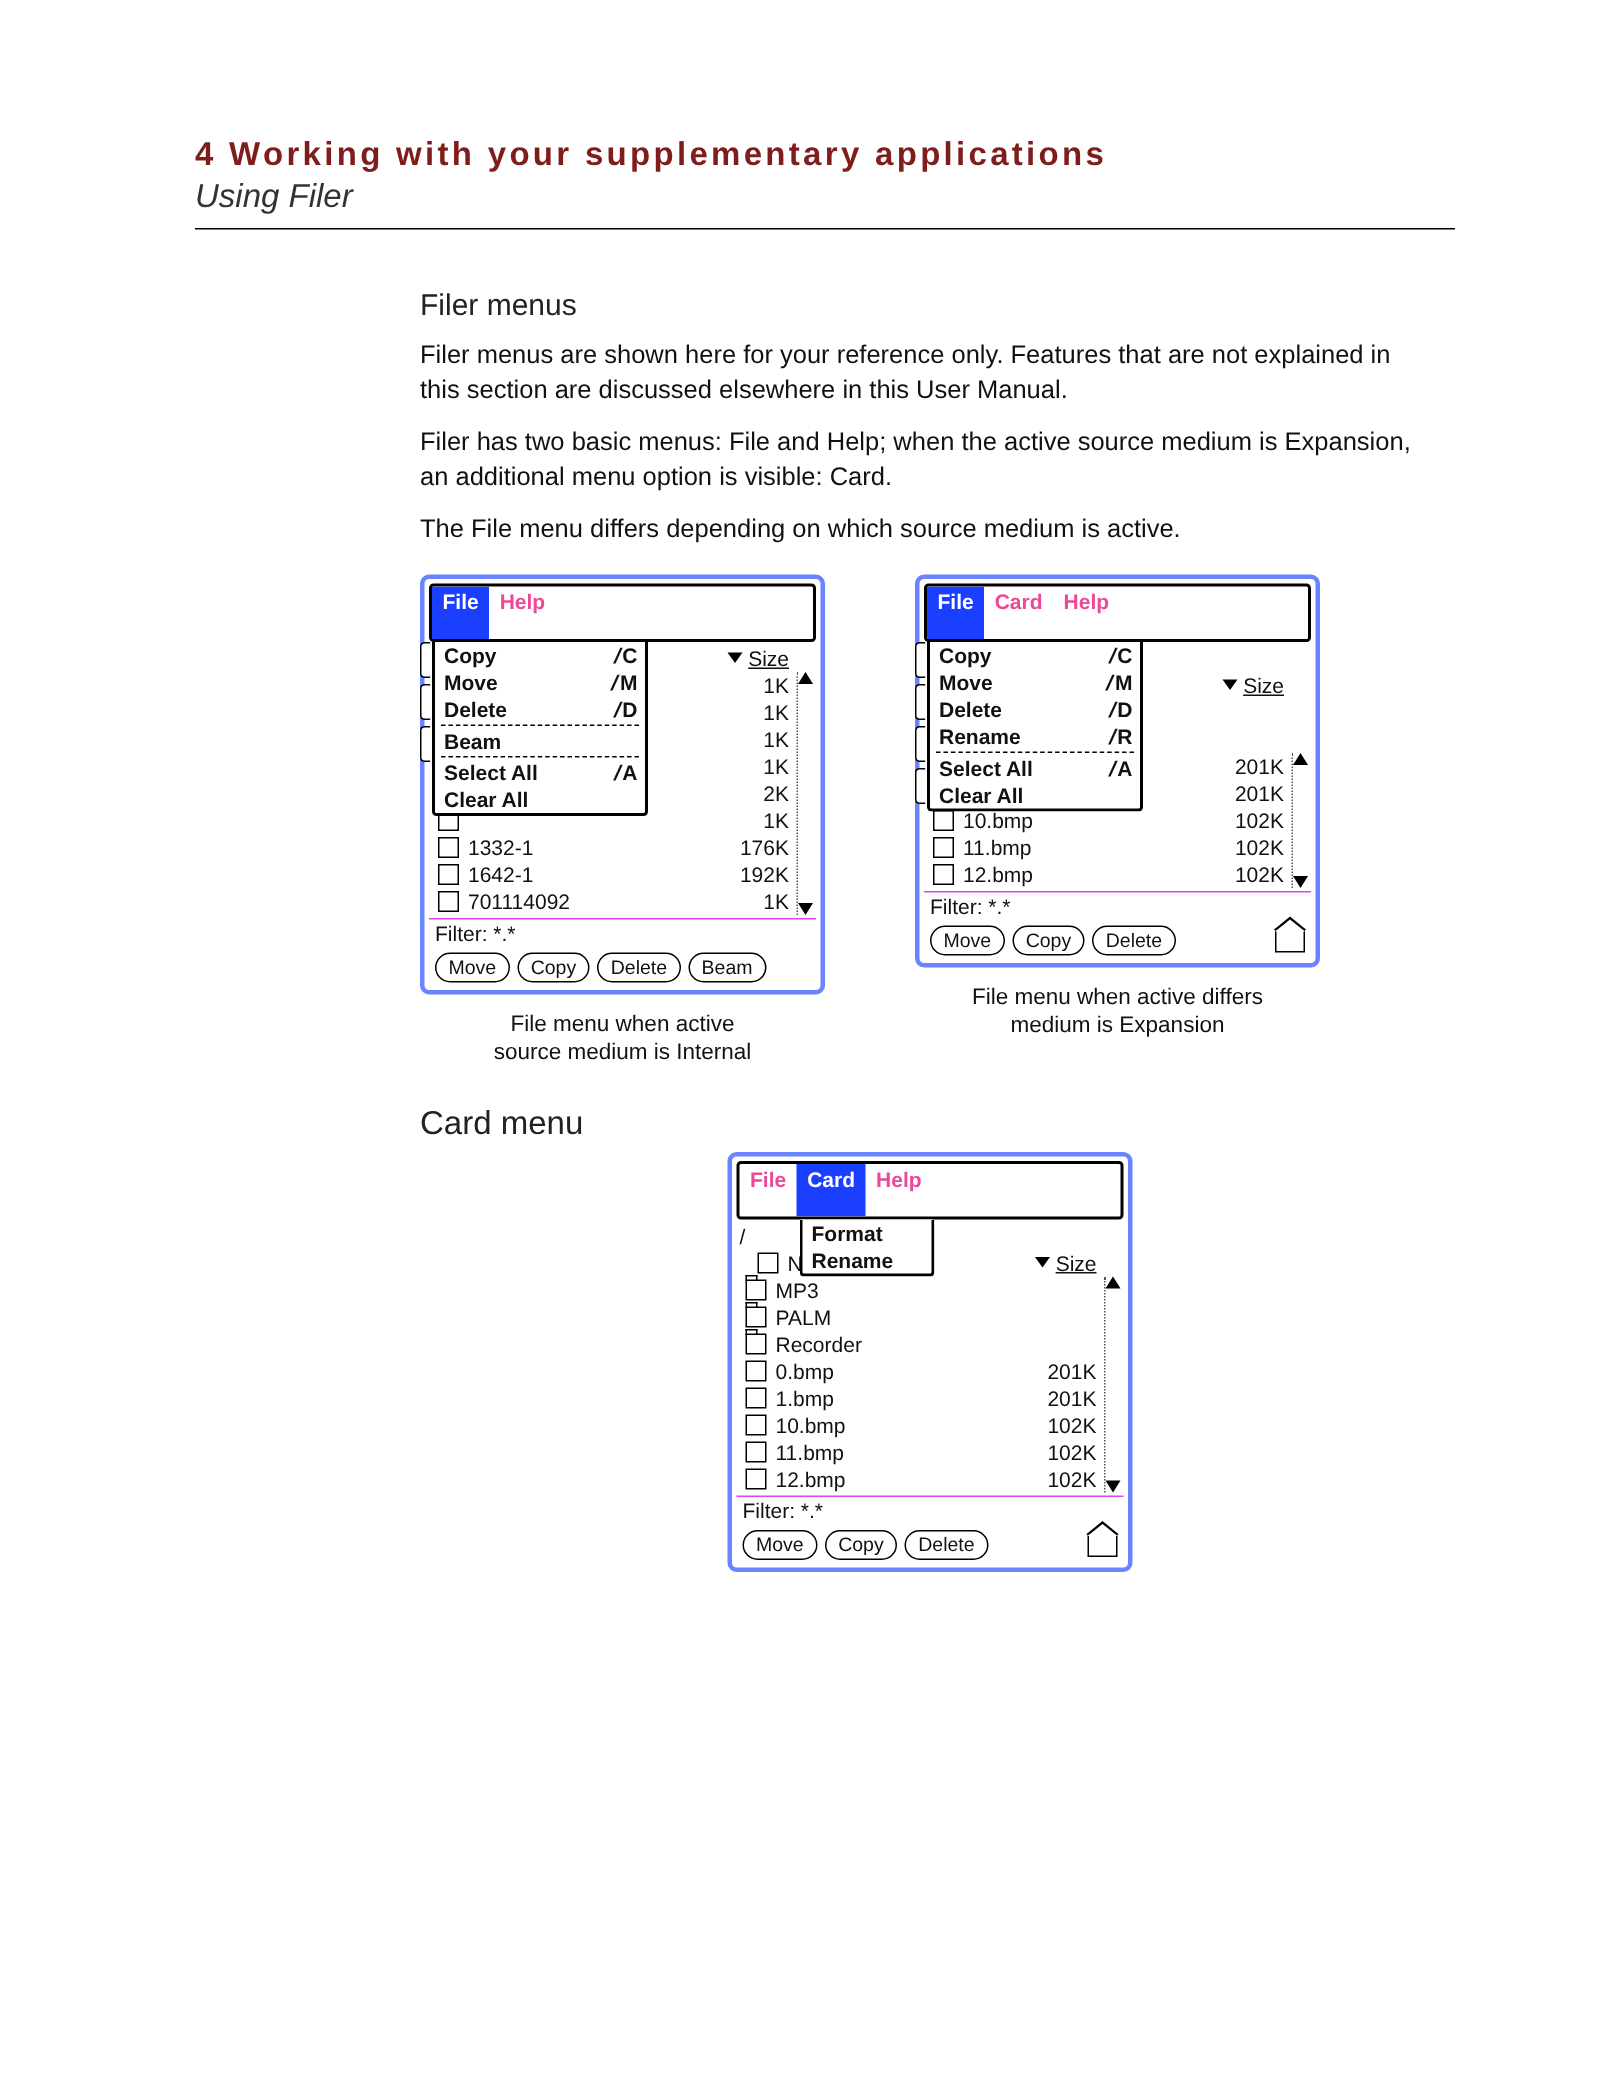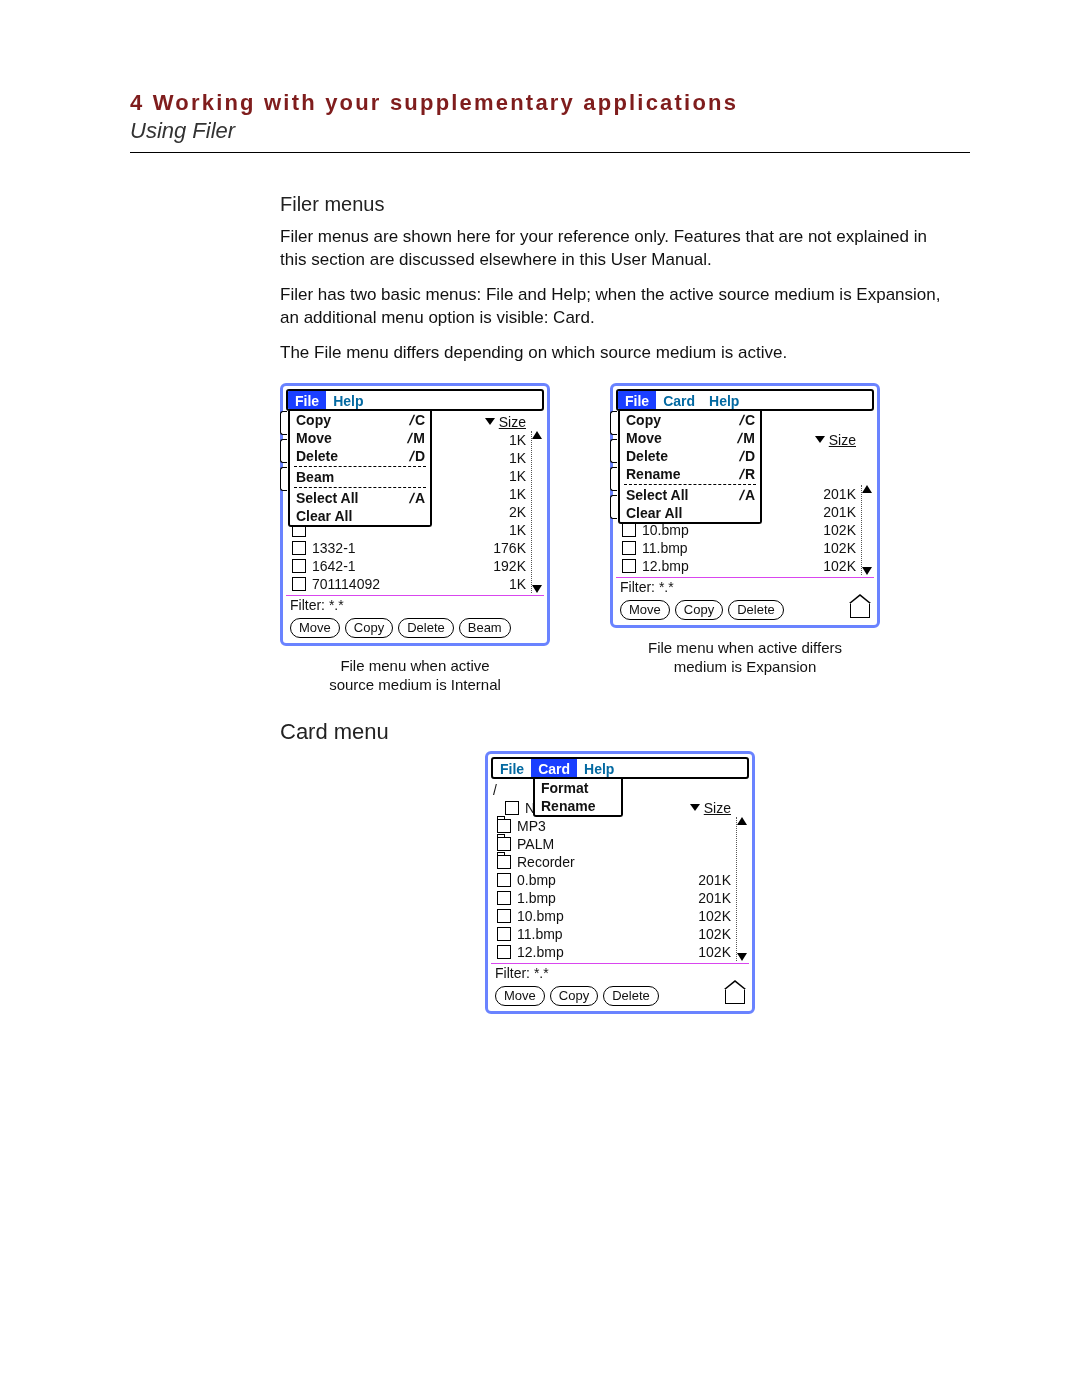--- a/index.html
+++ b/index.html
@@ -84,31 +84,31 @@
     box-sizing: border-box;
     padding: 3px;
     font-family: Tahoma, Arial, sans-serif;
   }
   .menubar {
     background: #fff;
     border: 2px solid #000;
     border-radius: 3px;
     display: flex;
     padding: 0;
-    height: 22px;
+    height: 39px;
     box-sizing: border-box;
     overflow: hidden;
     align-items: stretch;
   }
   .menubar .mtab {
     font-size: 14px;
     font-weight: 700;
     padding: 1px 7px;
     line-height: 18px;
-    color: #0369a1;
+    color: #ec4899;
     border-right: 0;
   }
   .menubar .mtab.sel {
     background: #1a3fff;
     color: #fff;
   }
   .winbody {
     position: relative;
     font-size: 13px;
   }

